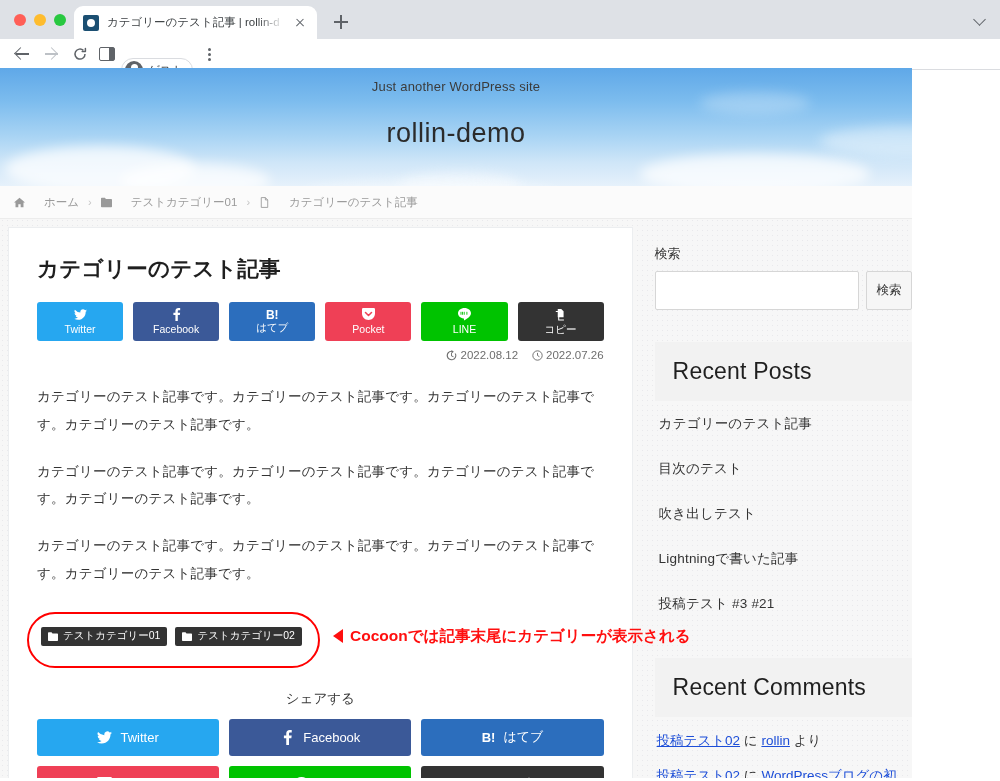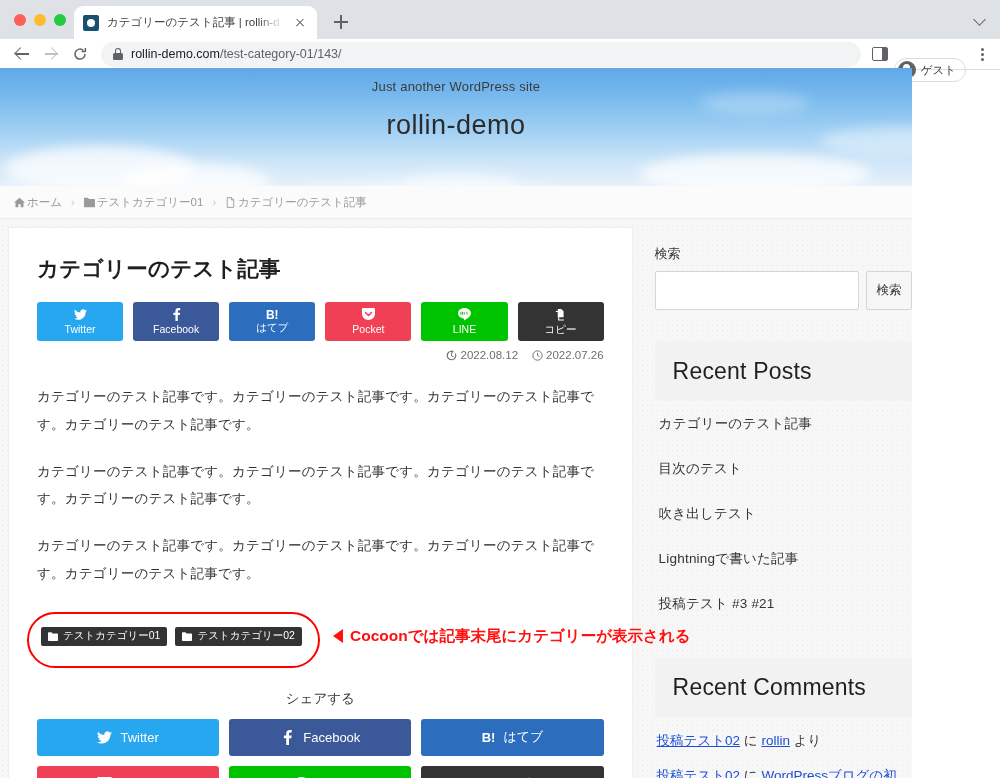--- a/index.html
+++ b/index.html
@@ -137,29 +137,29 @@
   .cloud { position: absolute; background: rgba(255,255,255,.72); border-radius: 50%; filter: blur(6px); }
   .c1 { width: 190px; height: 46px; left: 5px; top: 78px; }
   .c2 { width: 150px; height: 34px; left: 120px; top: 96px; }
   .c3 { width: 230px; height: 40px; left: 640px; top: 86px; }
   .c4 { width: 170px; height: 30px; left: 820px; top: 58px; opacity:.55; }
   .c5 { width: 120px; height: 26px; left: 400px; top: 104px; opacity:.6; }
   .c6 { width: 260px; height: 34px; left: 300px; top: 112px; opacity:.5; }
   .c7 { width: 110px; height: 22px; left: 700px; top: 24px; opacity:.35; }
   .hero-inner { position: relative; z-index: 2; text-align: center; }
   .site-desc { font-size: 13px; color: #3b3b3b; padding-top: 11px; letter-spacing: .2px; }
-  .site-title { font-size: 27px; color: #2b2b2b; margin-top: 16px; font-weight: 400; letter-spacing: .5px; }
+  .site-title { font-size: 27px; color: #2b2b2b; margin-top: 24px; font-weight: 400; letter-spacing: .5px; }
 
   
   .crumbs {
     height: 33px; background: #fbfbfb; border-bottom: 1px solid #ececec;
     display: flex; align-items: center; gap: 7px; padding-left: 14px;
     font-size: 11.5px; color: #9a9a9a;
   }
-  .crumb { display: flex; align-items: center; gap: 2px; }
+  .crumb { display: flex; align-items: center; gap: 19px; }
   .crumb-sep { color: #c4c4c4; font-size: 11px; margin: 0 2px; }
   .ic { width: 11px; height: 11px; flex: 0 0 11px; display:block; }
 
   
   .layout { display: flex; gap: 22px; padding: 8px 0 0 8px; }
   .main-card {
     width: 670px; background: #fff; border: 1px solid #eceef0;
     padding: 26px 28px 0 28px; min-height: 560px; position: relative;
   }
   .post-title { font-size: 21.5px; color: #1f1f1f; font-weight: 700; letter-spacing: .3px; }
@@ -264,29 +264,20 @@
     <div class="navbtn fwd">
       <span class="arrow-r"></span>
         <span class="bar"></span>
     </div>
     <div class="navbtn">
       <span class="reload">
         <svg width="14" height="14" viewBox="0 0 14 14" fill="none">
           <path d="M12 7a5 5 0 1 1-1.6-3.6" stroke="#5f6368" stroke-width="1.5" fill="none"></path>
           <path d="M12.4 1.4V4.6H9.2" stroke="#5f6368" stroke-width="1.5" fill="none" stroke-linecap="round" stroke-linejoin="round"></path>
         </svg>
-      </span>
-    </div>
-    <div class="omnibox">
-      <span class="lock">
-        <span class="lock-shackle"></span>
-          <span class="lock-body"></span>
-      </span>
-      <span class="url">
-        <span>rollin-demo.com</span><span class="dim">/test-category-01/143/</span>
       </span>
     </div>
     <div class="tb-right">
       <span class="sidepanel-icon"></span>
       <span class="profile-pill">
         <span class="avatar-c"></span>
         <span class="profile-name">ゲスト</span>
       </span>
       <span class="kebab">
           <i></i>

